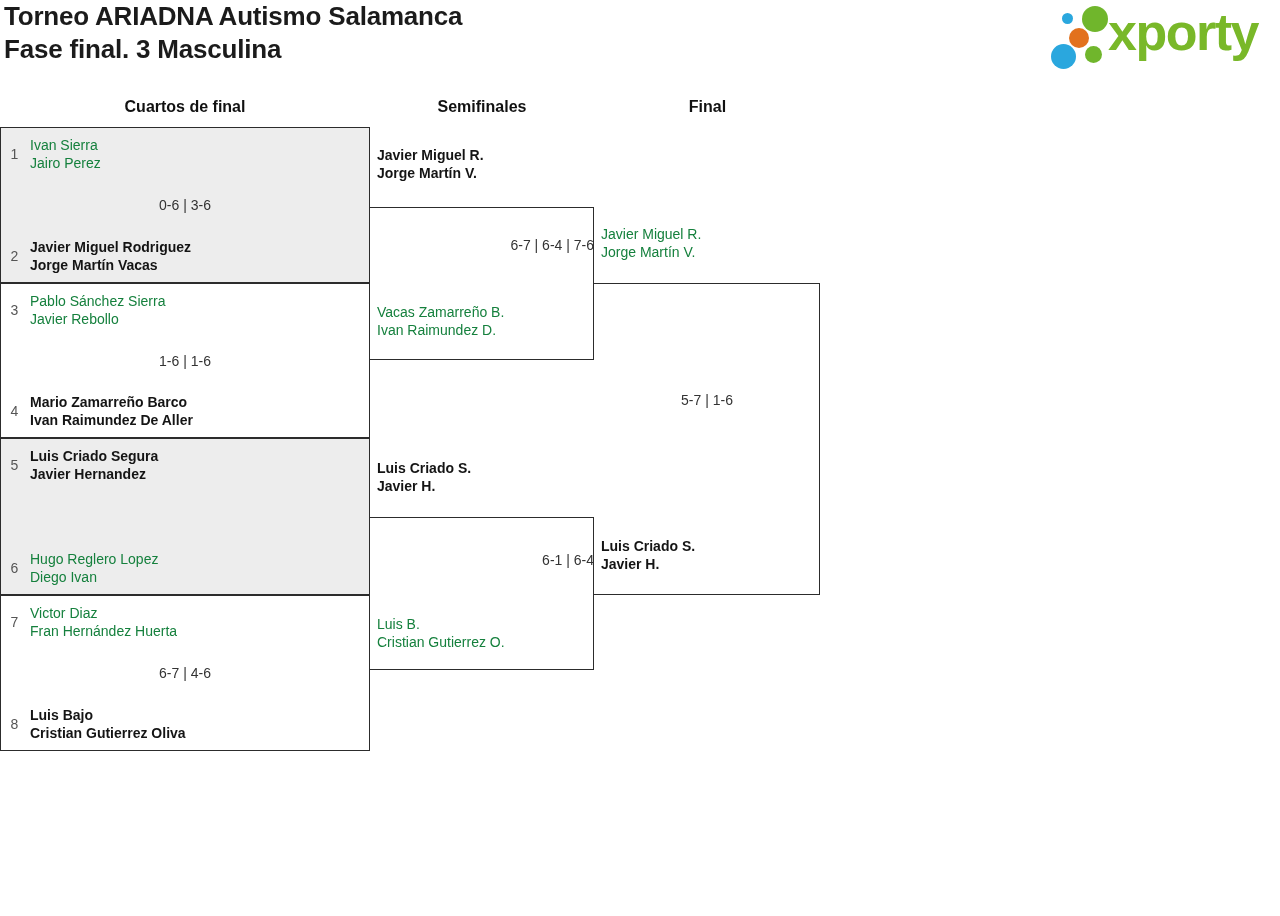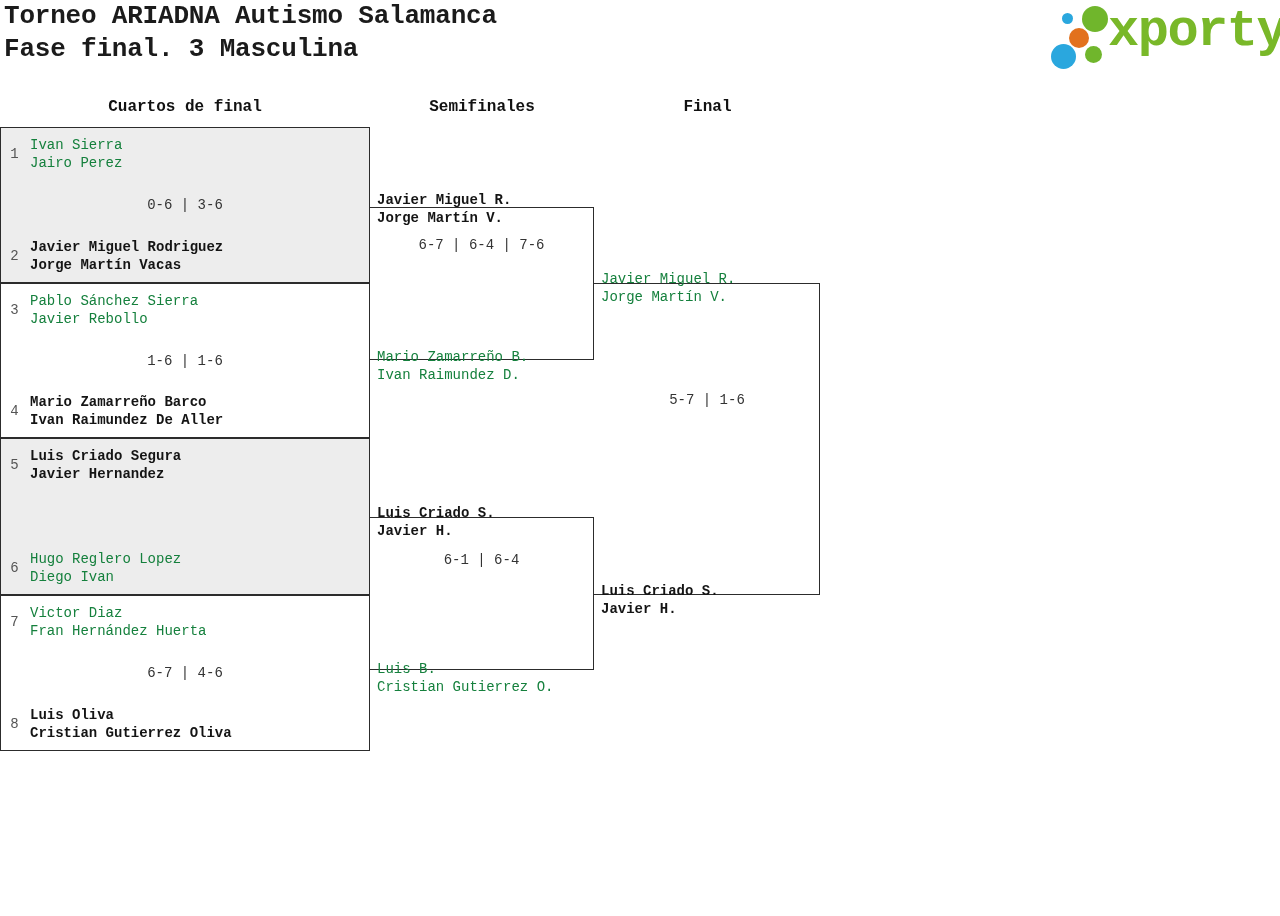--- a/index.html
+++ b/index.html
@@ -1,18 +1,18 @@
 <!DOCTYPE html>
 <html><head>
 <meta charset="utf-8">
 <style>
   html,body{margin:0;padding:0;background:#fff;}
   .stage{
     position:relative;width:1280px;height:916px;background:#ffffff;overflow:hidden;
-    font-family:Liberation Mono, monospace;color:#1b1b1b;
+    font-family:Liberation Sans, sans-serif;color:#1b1b1b;
   }
   
   .title{position:absolute;left:4px;top:0px;font-size:26px;font-weight:700;
          line-height:33px;letter-spacing:-0.2px;color:#1b1b1b;}
   .title span{display:block;}
   
   .logo{position:absolute;left:1045px;top:0;width:235px;height:72px;}
   .dot{position:absolute;border-radius:50%;}
   .dot-blue-sm {left:17px;top:13px;width:11px;height:11px;background:#2aa7de;}
   .dot-green-lg{left:37px;top:6px;width:26px;height:26px;background:#70b62c;}
@@ -42,23 +42,23 @@
   .entry{position:absolute;left:6px;display:flex;align-items:center;gap:8px;}
   .entry.top{top:8px;}
   .entry.bottom{bottom:8px;}
   .seed{width:15px;text-align:center;font-size:14px;color:#555;}
   .names{display:block;}
   .names span{display:block;font-size:14px;line-height:18px;color:#15803d;font-weight:400;}
   .names.winner span{color:#141414;font-weight:700;}
   .score{position:absolute;left:0;top:50%;transform:translateY(-50%);
          width:100%;text-align:center;font-size:14px;color:#333;}
   
-  .fteam{position:absolute;margin-top:45px;}
+  .fteam{position:absolute;}
   .fscore{position:absolute;text-align:center;font-size:14px;line-height:18px;color:#333;}
-  .sf-col-score{left:369px;width:225px;}
+  .sf-col-score{left:369px;width:225px;text-align:right;}
   .f-col-score{left:594px;width:226px;}
   .sf1-top{left:377px;top:146px;}
   .sf1-score{top:236px;}
   .sf1-bottom{left:377px;top:303px;}
   .sf2-top{left:377px;top:459px;}
   .sf2-score{top:551px;}
   .sf2-bottom{left:377px;top:615px;}
   .final-top{left:601px;top:225px;}
   .final-score{top:391px;}
   .final-bottom{left:601px;top:537px;}
@@ -144,40 +144,40 @@
       <span class="seed">7</span>
       <span class="names">
         <span>Victor Diaz</span>
         <span>Fran Hernández Huerta</span>
       </span>
     </div>
     <div class="score">6-7 | 4-6</div>
     <div class="entry bottom">
       <span class="seed">8</span>
       <span class="names winner">
-        <span>Luis Oliva</span>
+        <span>Luis Bajo</span>
         <span>Cristian Gutierrez Oliva</span>
       </span>
     </div>
   </div>
 
   <div class="box sfbox sf1"></div>
   <div class="box sfbox sf2"></div>
   <div class="box finalbox"></div>
 
   <div class="fteam sf1-top">
     <span class="names winner">
       <span>Javier Miguel R.</span>
       <span>Jorge Martín V.</span>
     </span>
   </div>
   <div class="fscore sf-col-score sf1-score">6-7 | 6-4 | 7-6</div>
   <div class="fteam sf1-bottom">
     <span class="names">
-      <span>Mario Zamarreño B.</span>
+      <span>Vacas Zamarreño B.</span>
       <span>Ivan Raimundez D.</span>
     </span>
   </div>
 
   <div class="fteam sf2-top">
     <span class="names winner">
       <span>Luis Criado S.</span>
       <span>Javier H.</span>
     </span>
   </div>

